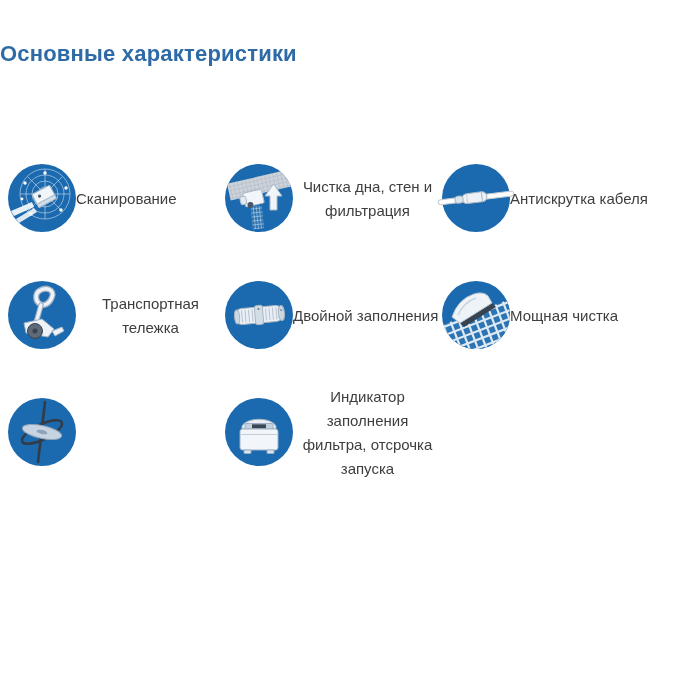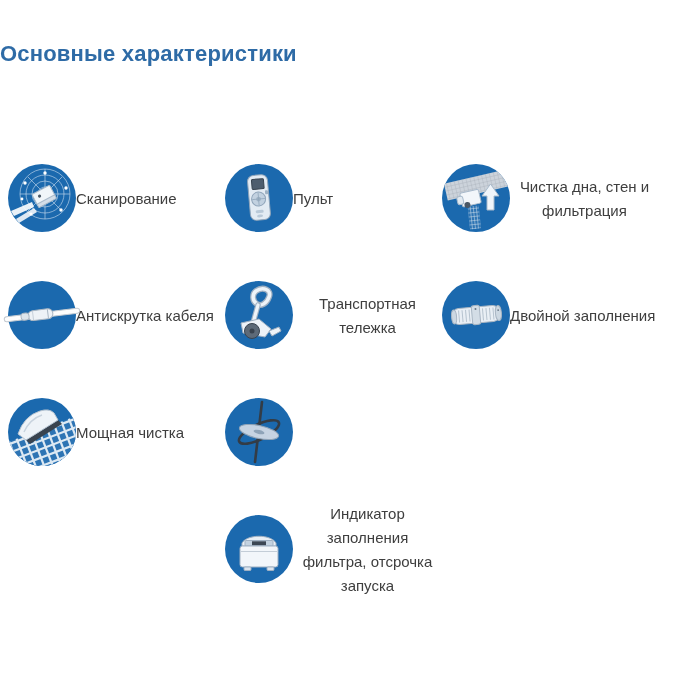--- a/index.html
+++ b/index.html
@@ -63,39 +63,20 @@
           <g transform="rotate(-28 36 32)">
             <rect x="26" y="25" width="20" height="13" rx="1.5" fill="#f0f5f9" stroke="#aabbcb"></rect>
             <rect x="26" y="36" width="20" height="4" rx="1" fill="#d4dee8" stroke="#aabbcb"></rect>
             <circle cx="32" cy="30" r="1.6" fill="#4a5866"></circle>
           </g>
         </svg>
       </span>
       <div class="label">Сканирование</div>
     </div>
 
-    <div class="cell">
-      <span class="badge">
-        <svg width="68" height="68" viewBox="0 0 68 68">
-          <circle cx="34" cy="34" r="34" fill="#1b69ae"></circle>
-          <g transform="rotate(-5 34 34)">
-            <rect x="24" y="11" width="20" height="45" rx="6" fill="#e3ebf3" stroke="#90a5ba"></rect>
-            <rect x="28" y="15" width="12" height="10" rx="1" fill="#4d5d6e" stroke="#37434f"></rect>
-            <rect x="40.5" y="27" width="3" height="4" rx="1" fill="#9fb2c4"></rect>
-            <circle cx="33.5" cy="35" r="7" fill="#c2d1e0" stroke="#90a5ba"></circle>
-            <circle cx="33.5" cy="35" r="2.4" fill="#9fb2c4"></circle>
-            <line x1="33.5" y1="28.6" x2="33.5" y2="41.4" stroke="#90a5ba" stroke-width="0.8"></line>
-            <line x1="27.1" y1="35" x2="39.9" y2="35" stroke="#90a5ba" stroke-width="0.8"></line>
-            <rect x="29.5" y="46" width="8" height="3" rx="1.5" fill="#b9c9d8"></rect>
-            <ellipse cx="33.5" cy="52" rx="3" ry="1.4" fill="#b9c9d8"></ellipse>
-          </g>
-        </svg>
-      </span>
-      <div class="label">Пульт</div>
-    </div>
 
     <div class="cell">
       <span class="badge">
         <svg width="68" height="68" viewBox="0 0 68 68">
           <defs>
             <clipPath id="c3">
                 <circle cx="34" cy="34" r="34"></circle>
               </clipPath>
             <pattern id="p3" width="4" height="4" patternUnits="userSpaceOnUse">
               <path d="M0 0H4 M0 0V4" stroke="#a7afb9" stroke-width="0.8" fill="none"></path>

